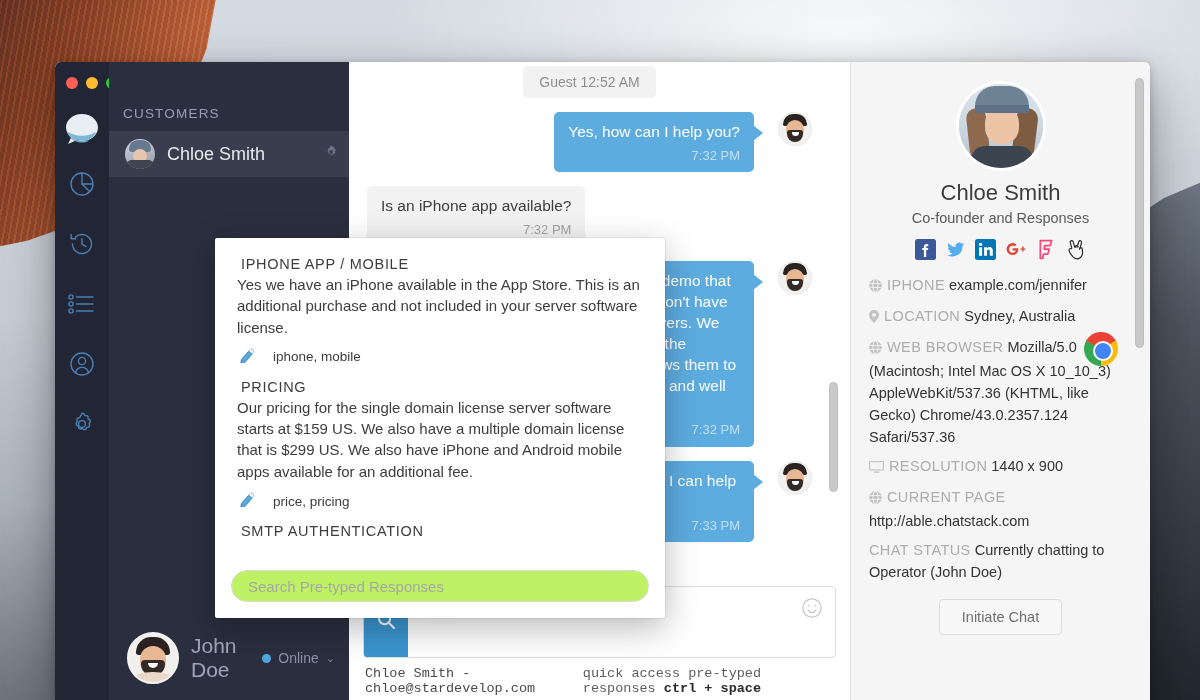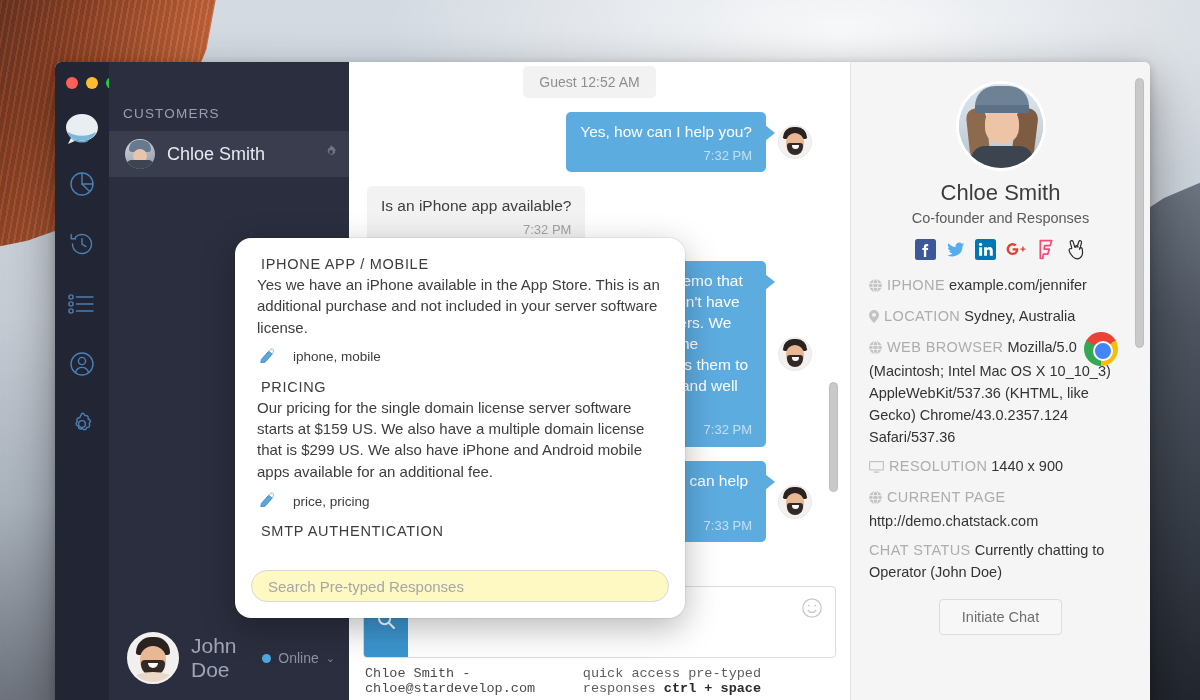--- a/index.html
+++ b/index.html
@@ -124,21 +124,21 @@
   .caret { font-size: 11px; opacity: .85; }
 
   
   #chat-col {
     flex: 1; display: flex; flex-direction: column; background: #fff; position: relative;
     min-width: 0;
   }
   #messages {
     flex: 1; position: relative; overflow: hidden; padding: 4px 38px 0 18px;
   }
-  .msg { display: flex; margin-bottom: 14px; align-items: center; }
+  .msg { display: flex; margin-bottom: 14px; align-items: flex-start; gap: 12px; }
   .msg.in { justify-content: flex-start; }
   .msg.out { justify-content: flex-end; }
 
   .bubble {
     position: relative; max-width: 330px; padding: 10px 14px 8px;
     border-radius: 5px; font-size: 15.5px; line-height: 1.35;
   }
   .bubble.in { background: #f2f2f2; color: #3d3d3d; }
   .bubble.out { background: #5dace0; color: #fff; }
   .bubble.out::after {
@@ -233,43 +233,43 @@
   }
   #initiate-chat {
     display: block; margin: 16px auto 0; padding: 9px 22px; font-size: 14.5px;
     background: #f7f7f7; color: #6f6f6f; border: 1px solid #dcdcdc; border-radius: 4px;
     cursor: pointer; font-family: "Liberation Sans", sans-serif;
   }
 
   
   #pretyped-popup {
     position: absolute; left: 160px; top: 176px; width: 450px; height: 380px;
-    background: #fff; border-radius: 16px; z-index: 40;
+    background: #fff; border-radius: 2px; z-index: 40;
     box-shadow: 0 10px 34px rgba(0,0,0,.28), 0 0 0 1px rgba(0,0,0,.06);
-    display: flex; flex-direction: column; overflow: hidden; margin-left: 20px;
+    display: flex; flex-direction: column; overflow: hidden;
   }
   #pretyped-popup::after {
     content: ""; position: absolute; left: 215px; bottom: -12px;
     border-left: 13px solid transparent; border-right: 13px solid transparent;
     border-top: 13px solid #fff;
     filter: drop-shadow(0 3px 2px rgba(0,0,0,.12));
   }
   .pp-list { flex: 1; padding: 18px 22px 0 22px; overflow: hidden; }
   .pp-item { margin-bottom: 12px; }
   .pp-title {
     font-size: 14.5px; color: #3d3d3d; letter-spacing: .7px; padding-left: 4px; margin-bottom: 2px;
   }
   .pp-body { font-size: 15px; color: #3d3d3d; line-height: 1.42; }
   .pp-tags { display: flex; align-items: center; gap: 17px; margin-top: 9px; padding-left: 2px; }
   .pp-tag-text { font-size: 13.5px; color: #3d3d3d; }
   .pp-search-wrap { padding: 6px 16px 16px 16px; }
   #pp-search {
     width: 100%; height: 32px; border: 1px solid #d8d8d8; border-radius: 16px;
     padding: 0 16px; font-size: 15px; color: #555; outline: none;
-    font-family: "Liberation Sans", sans-serif; background: #fef9c3;
+    font-family: "Liberation Sans", sans-serif; background: #bef264;
   }
   #pp-search::placeholder { color: #a6a6a6; }
 </style>
 </head>
 <body>
 
 <div id="desktop">
   <div class="wp-sky"></div>
   <div class="wp-rock-left"></div>
   <div class="wp-fog"></div>
@@ -569,21 +569,21 @@
         </div>
 
         <div class="ip-row">
           <span class="ip-ico">
             <svg width="13" height="13" viewBox="0 0 13 13" fill="#9b9b9b">
                 <circle cx="6.5" cy="6.5" r="6.3"></circle>
                 <path d="M.8 4.6h11.4M.8 8.4h11.4" stroke="#f5f5f5" stroke-width=".9" fill="none"></path>
                 <ellipse cx="6.5" cy="6.5" rx="2.6" ry="6.3" stroke="#f5f5f5" stroke-width=".9" fill="none"></ellipse>
               </svg>
           </span><span class="ip-label">CURRENT PAGE</span><br>
-          <span class="ip-val">http://demo.chatstack.com</span>
+          <span class="ip-val">http://able.chatstack.com</span>
         </div>
 
         <div class="ip-row">
           <span class="ip-label">CHAT STATUS</span>
           <span class="ip-val">Currently chatting to Operator (John Doe)</span>
         </div>
       </div>
 
       <button id="initiate-chat">Initiate Chat</button>
     </div>

